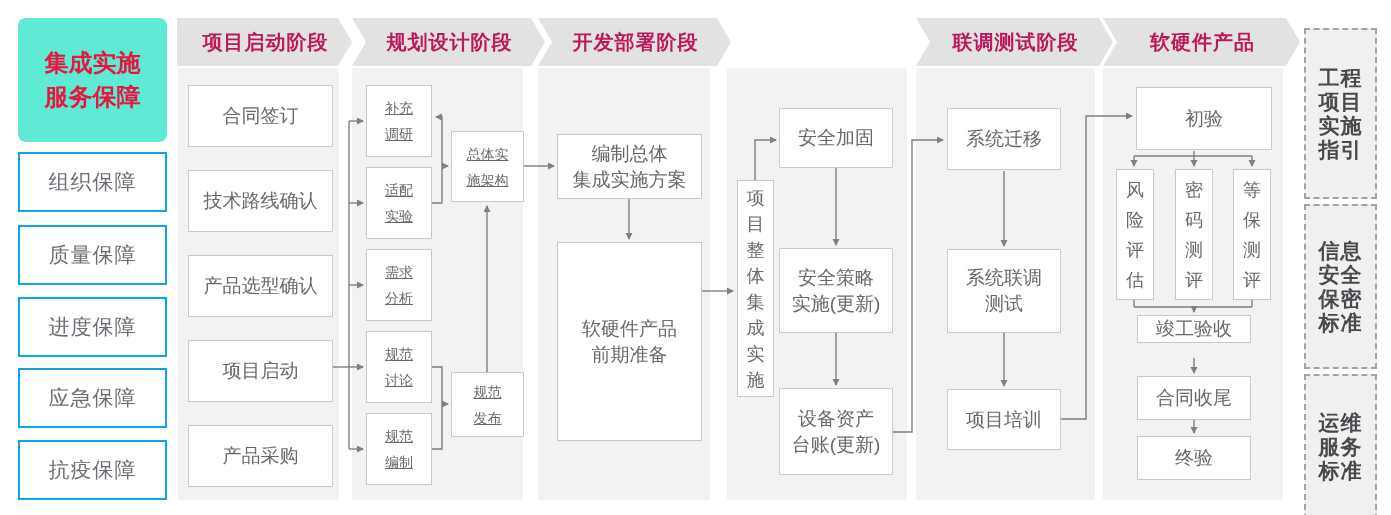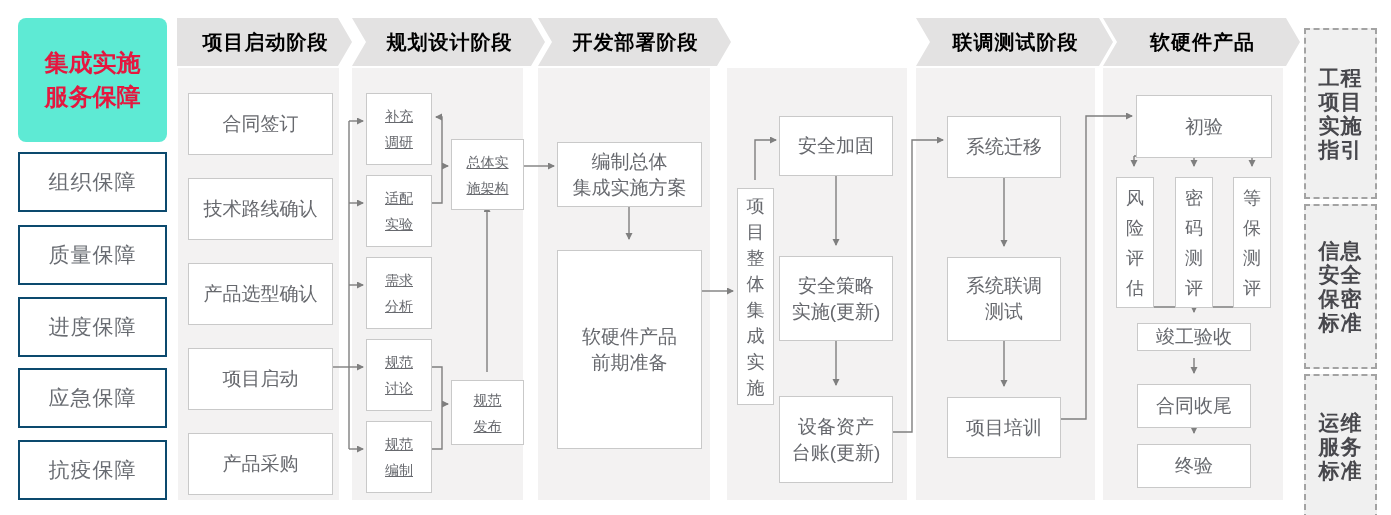--- a/index.html
+++ b/index.html
@@ -8,38 +8,38 @@
     font-family:"Liberation Sans",sans-serif;overflow:hidden;
   }
   
   .side-title{
     position:absolute;left:18px;top:18px;width:149px;height:124px;
     background:#5eead4;border-radius:8px;display:flex;align-items:center;justify-content:center;
     color:#e5173f;font-size:24px;font-weight:bold;line-height:34px;text-align:center;white-space:pre-line;
   }
   .side-item{
     position:absolute;left:18px;width:149px;height:60px;background:#ffffff;
-    border:2px solid #0c4a6e;box-sizing:border-box;display:flex;align-items:center;justify-content:center;
+    border:2px solid #0ea5e9;box-sizing:border-box;display:flex;align-items:center;justify-content:center;
     color:#696c72;font-size:21px;letter-spacing:1px;
   }
   
   .banner{
     position:absolute;top:18px;height:48px;background:#e3e2e2;
     display:flex;align-items:center;justify-content:center;
-    color:#000000;font-size:20px;font-weight:bold;letter-spacing:1px;
+    color:#be185d;font-size:20px;font-weight:bold;letter-spacing:1px;
     clip-path:polygon(0 0,calc(100% - 14px) 0,100% 50%,calc(100% - 14px) 100%,0 100%,14px 50%);
     padding-right:10px;box-sizing:border-box;padding-left:12px;
   }
   .banner.first{clip-path:polygon(0 0,calc(100% - 14px) 0,100% 50%,calc(100% - 14px) 100%,0 100%);}
   .panel{position:absolute;top:68px;height:432px;background:#f3f2f2;}
   
   .node{
     position:absolute;background:#ffffff;border:1px solid #c9c9c9;box-sizing:border-box;
     display:flex;align-items:center;justify-content:center;text-align:center;
-    color:#67696e;font-size:19px;line-height:26px;white-space:pre-line;margin-top:8px;
+    color:#67696e;font-size:19px;line-height:26px;white-space:pre-line;
   }
   .node.small{font-size:14px;text-decoration:underline;}
   .node.vert{line-height:26px;font-size:18px;}
   .node.vert4{line-height:30px;font-size:18px;}
   
   .dashed{
     position:absolute;left:1304px;width:73px;background:#f0f0f0;
     border:2px dashed #a3a3a3;box-sizing:border-box;
     display:flex;align-items:center;justify-content:center;text-align:center;
     color:#48484d;font-size:21px;font-weight:bold;line-height:24px;letter-spacing:1px;white-space:pre-line;margin-top:12px;

